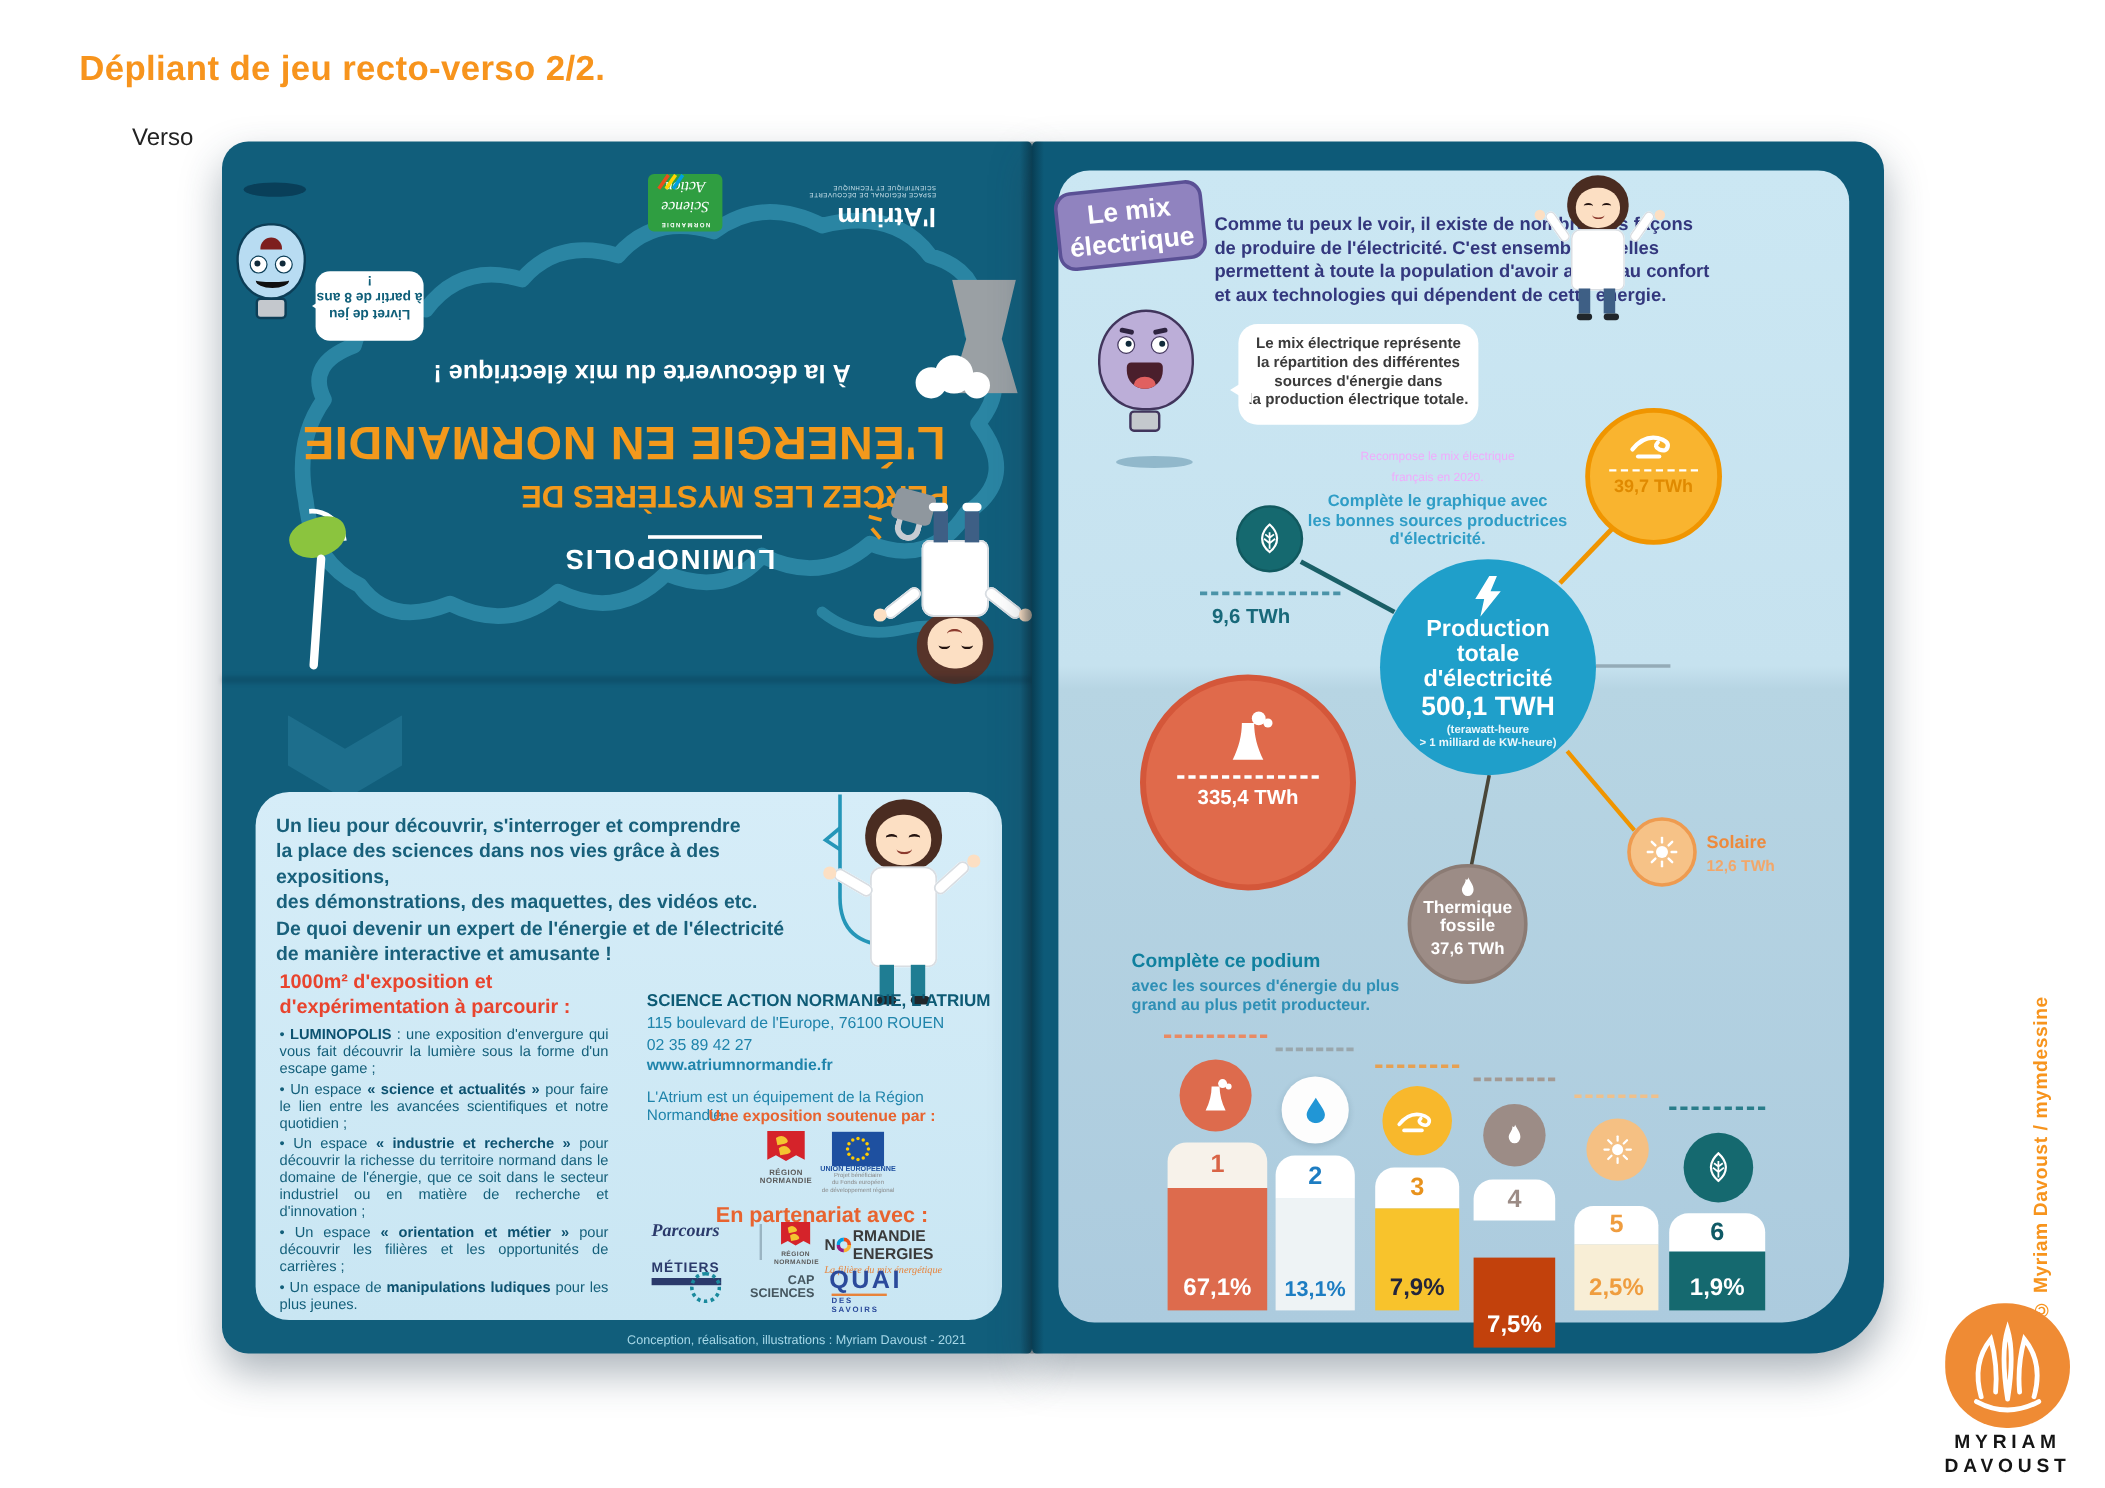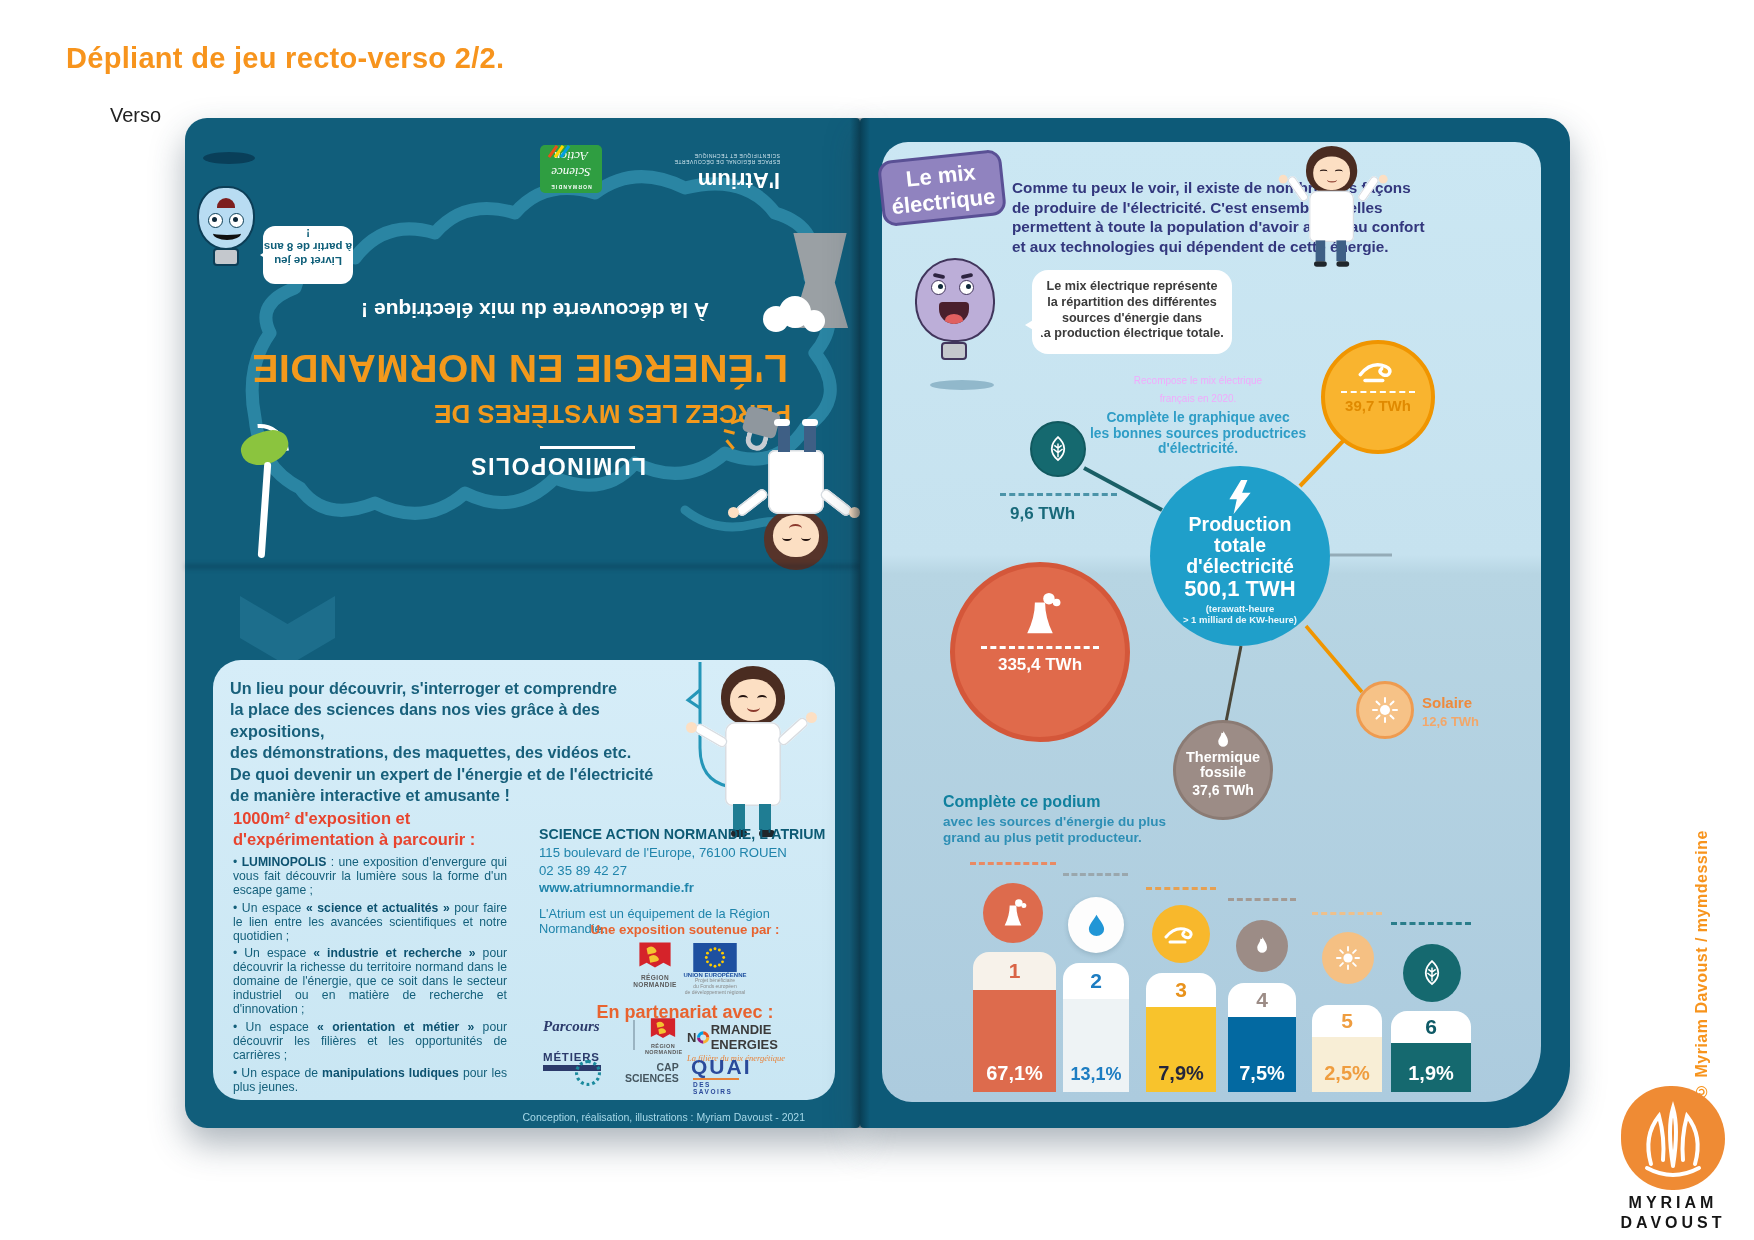--- a/index.html
+++ b/index.html
@@ -484,21 +484,21 @@
     <div class="pcap" style="left:286px;top:855px;width:70px;height:34px;background:#ffffff;color:#e8921c;">
         <span>3</span>
       </div>
     <div class="pbody" style="left:286px;top:889px;width:70px;height:85px;background:#f8c32c;color:#23253c;">
         <span>7,9%</span>
       </div>
 
     <div class="pcap" style="left:368px;top:865px;width:68px;height:34px;background:#ffffff;color:#9c8c86;">
         <span>4</span>
       </div>
-    <div class="pbody" style="left:368px;top:899px;width:68px;height:75px;background:#0369a1;color:#fff;">
+    <div class="pbody" style="left:368px;top:930px;width:68px;height:75px;background:#c2410c;color:#fff;">
         <span>7,5%</span>
       </div>
 
     <div class="pcap" style="left:452px;top:887px;width:70px;height:32px;background:#ffffff;color:#ef9d3f;">
         <span>5</span>
       </div>
     <div class="pbody" style="left:452px;top:919px;width:70px;height:55px;background:#f8eed6;color:#ef9d3f;">
         <span>2,5%</span>
       </div>
 

